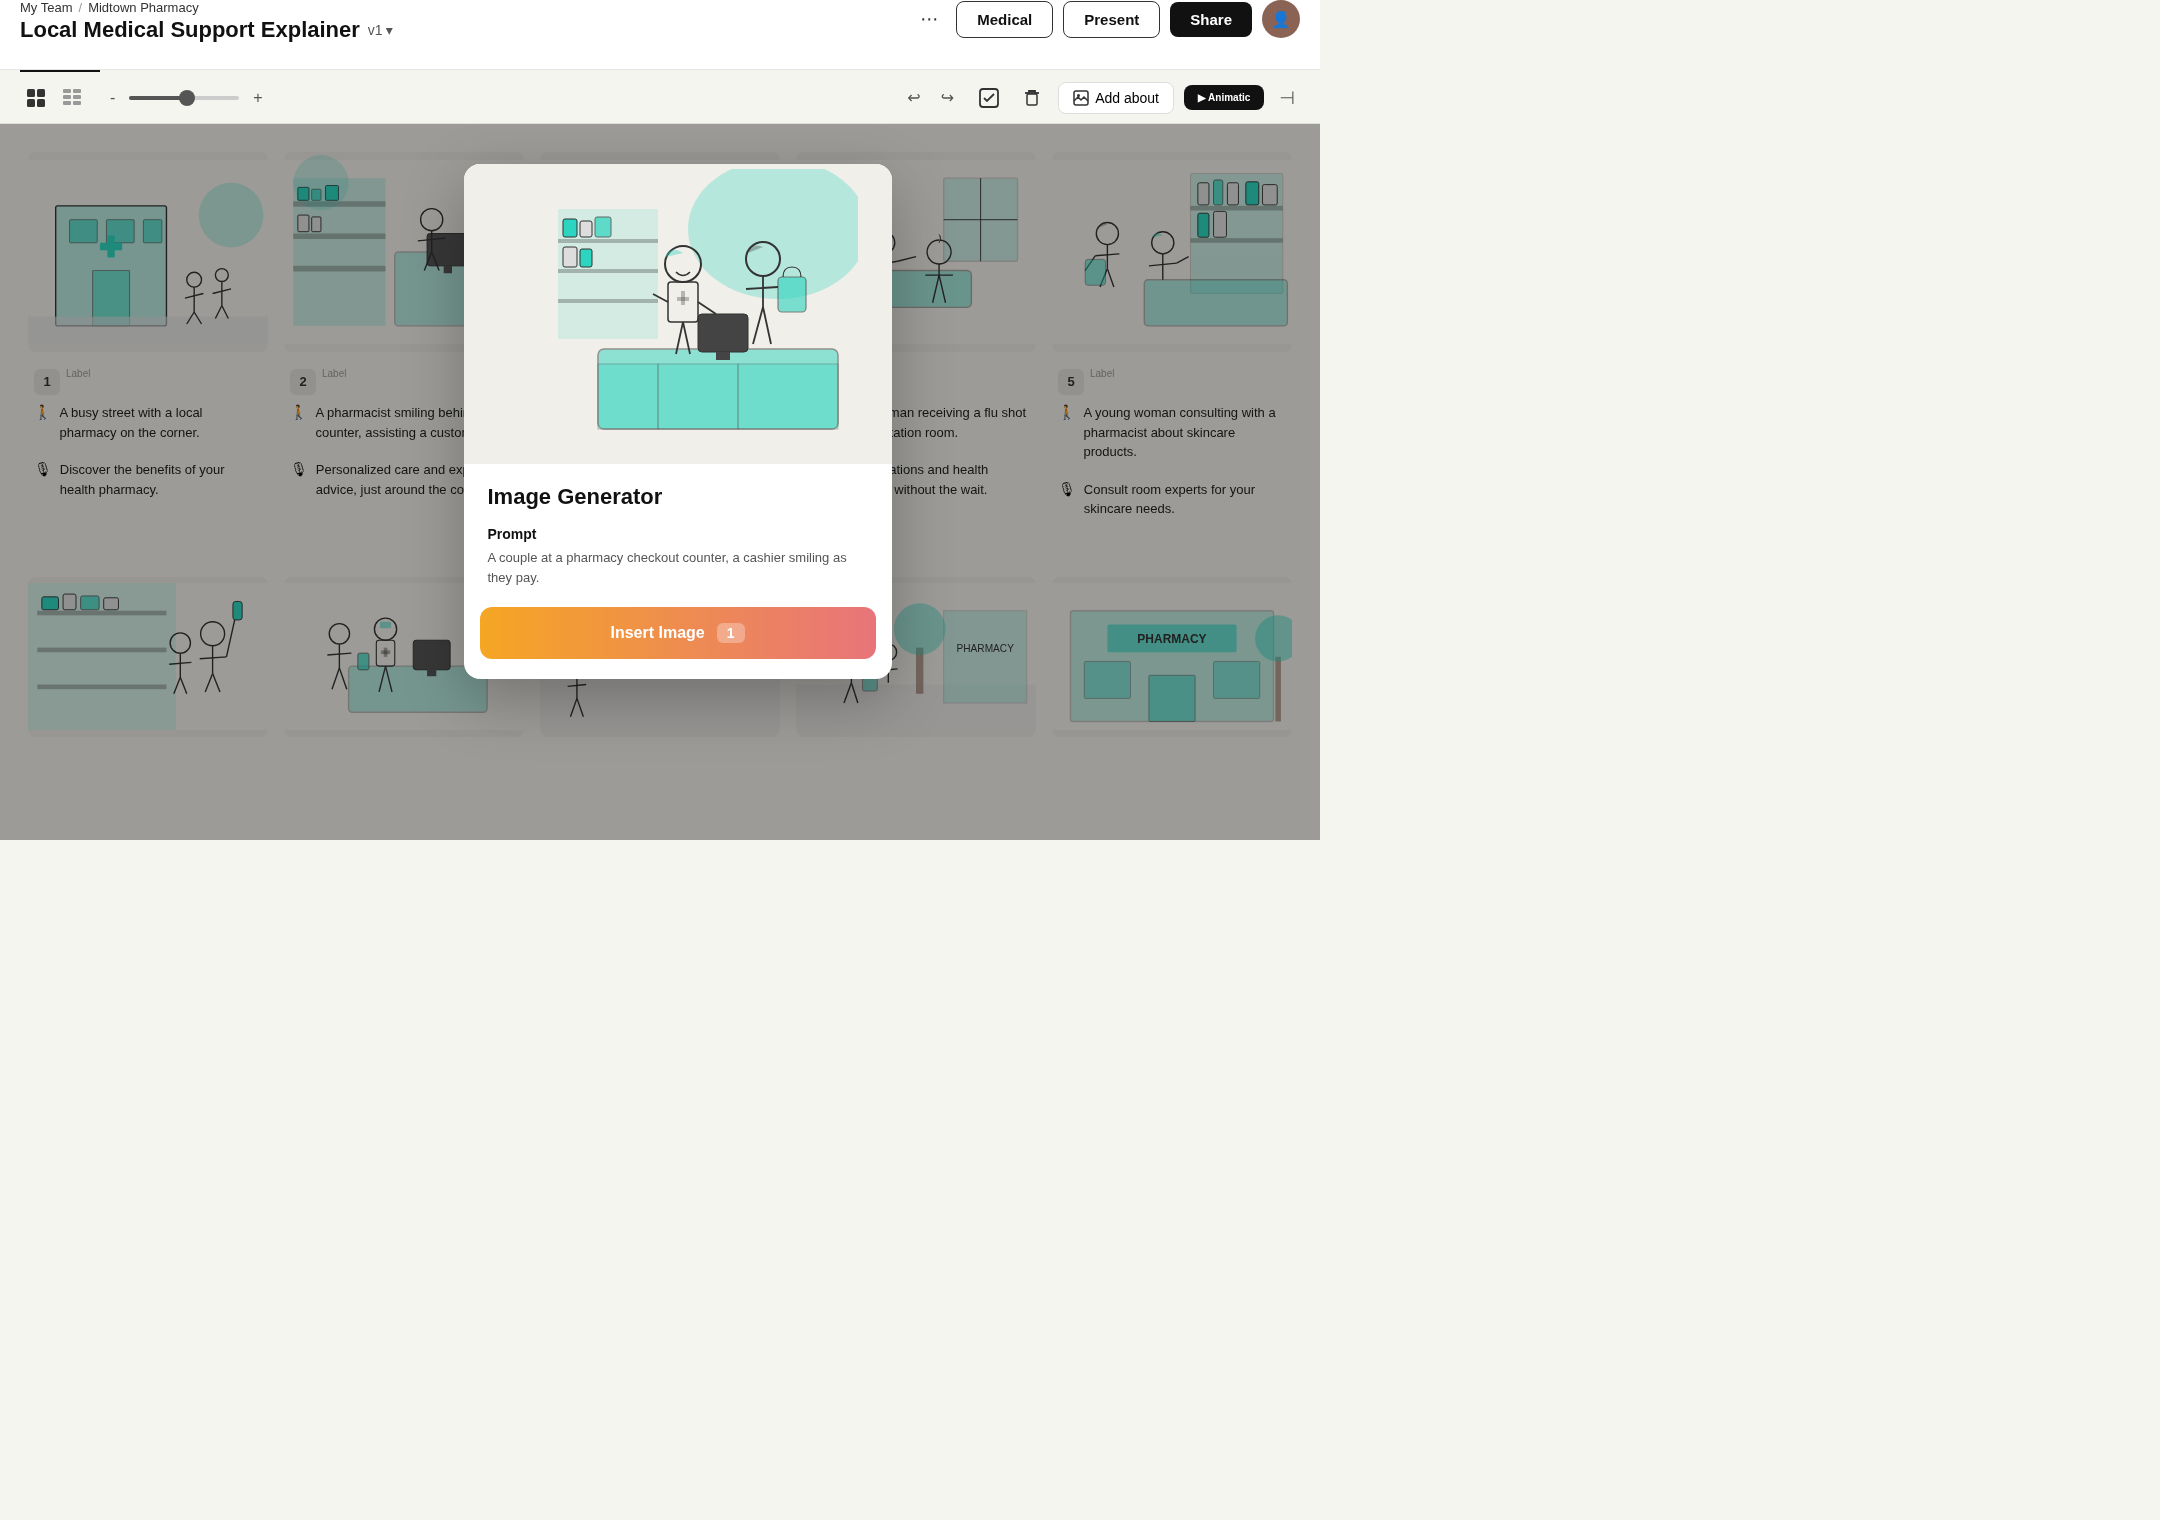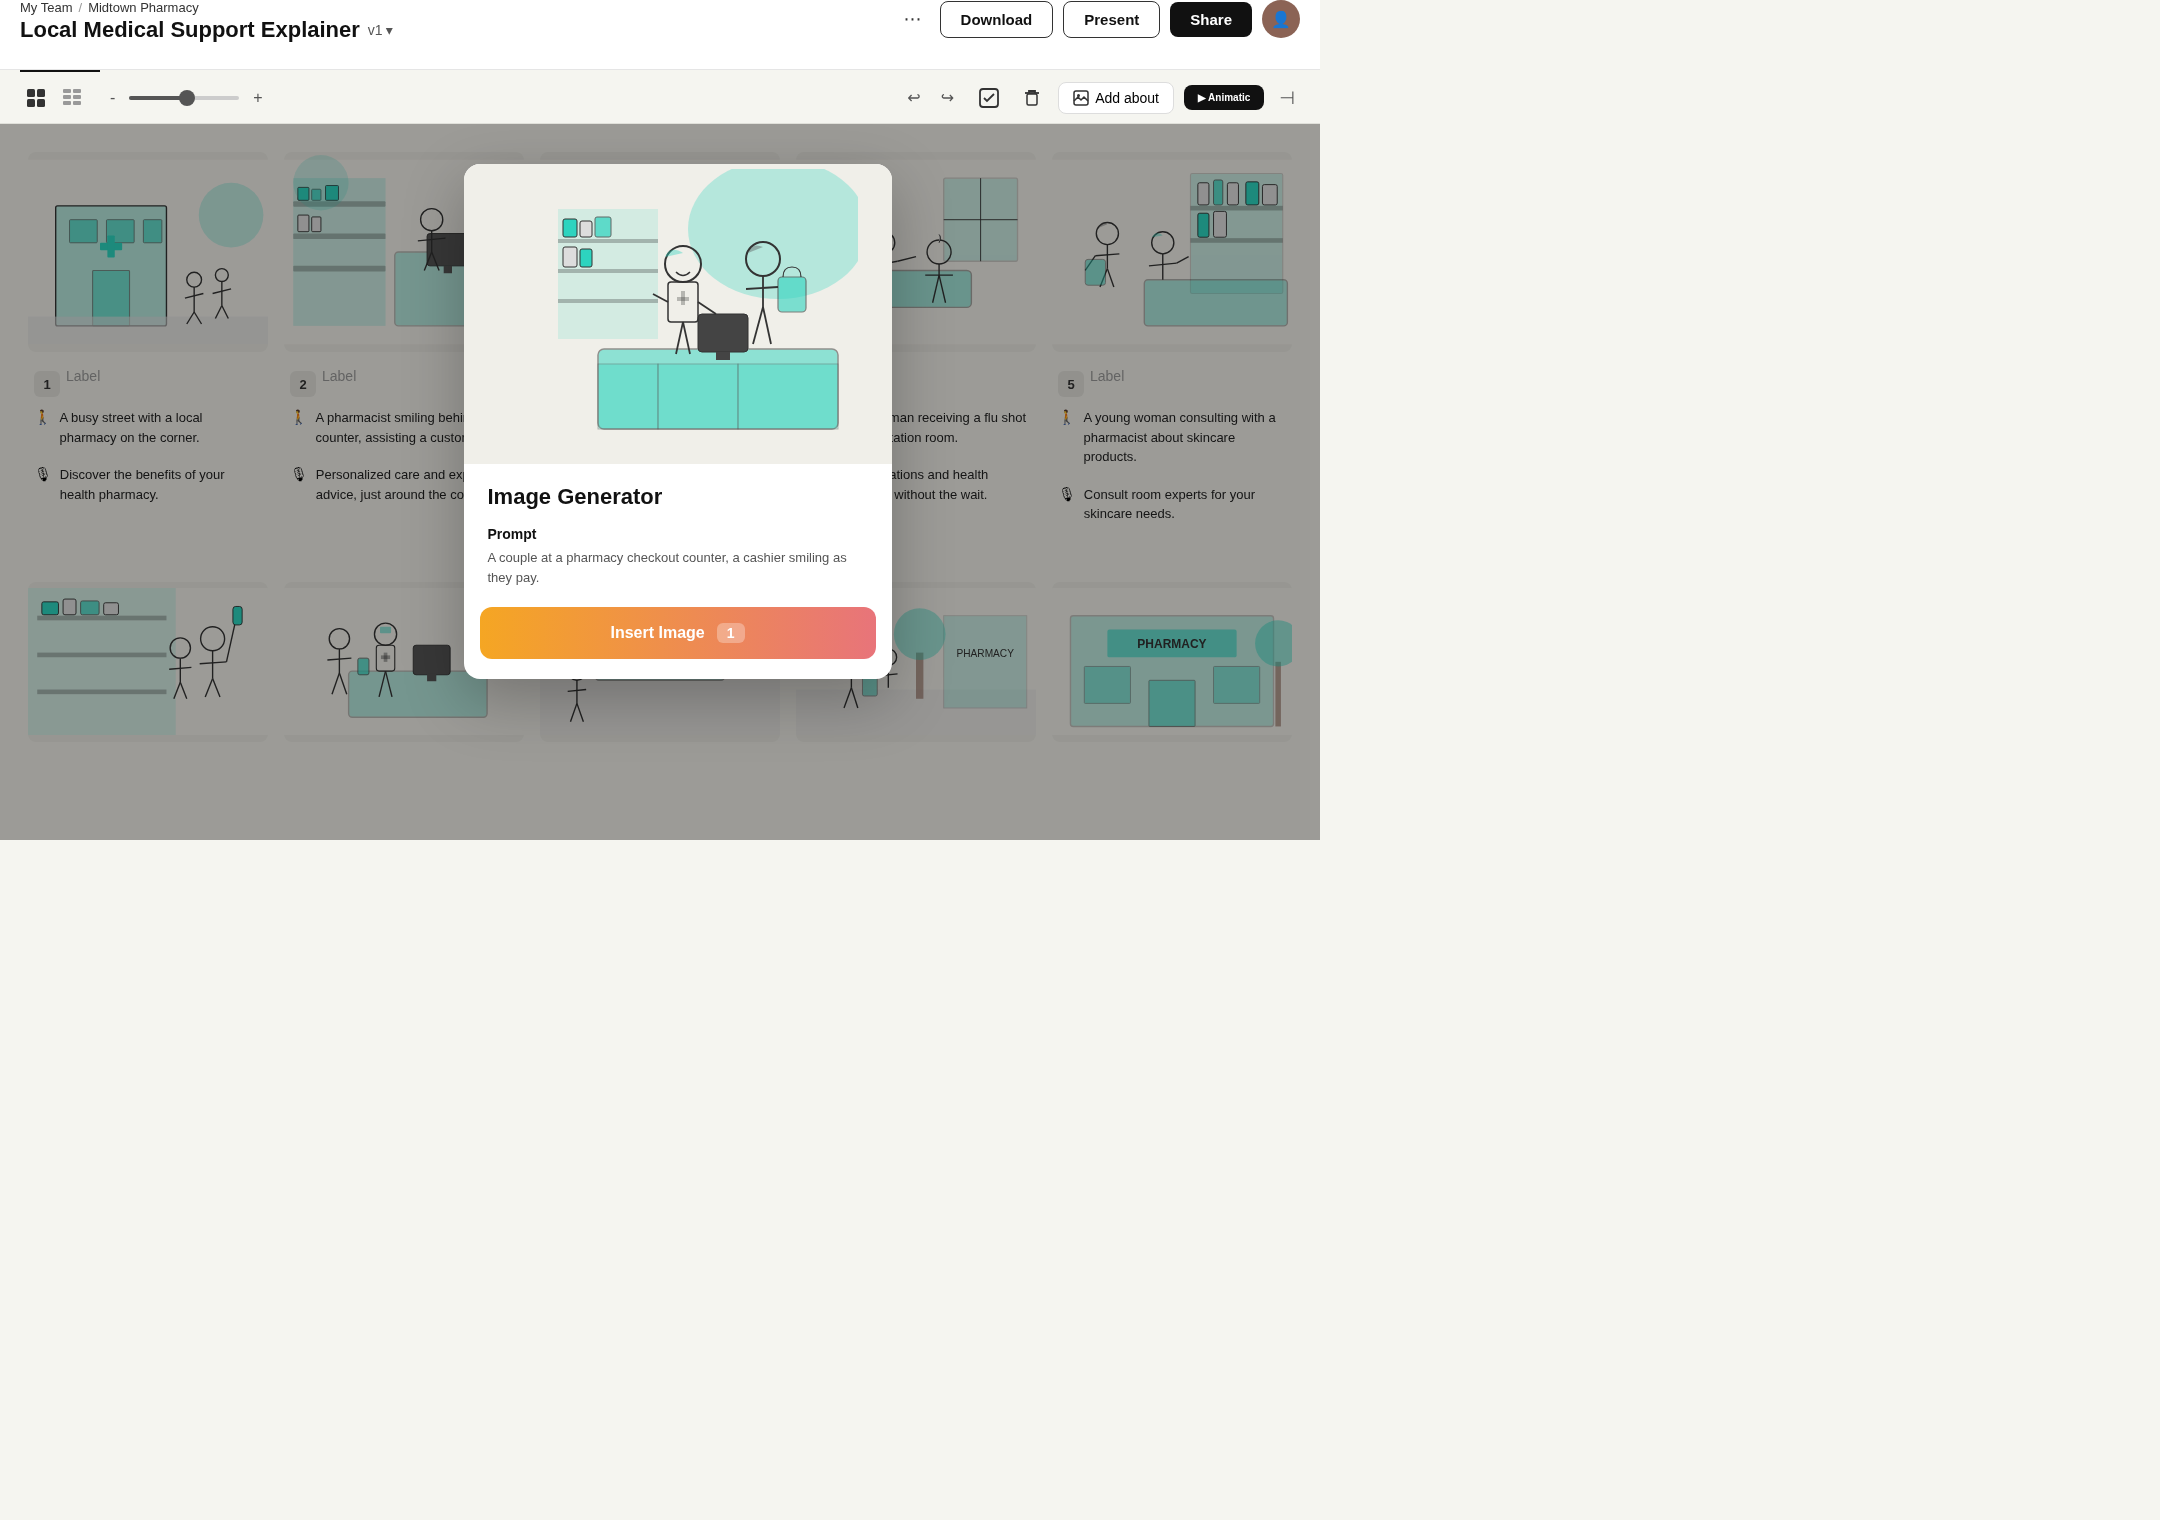--- a/index.html
+++ b/index.html
@@ -53,21 +53,21 @@
       grid-template-columns: repeat(5, 1fr);
       gap: 0;
       padding: 20px;
       position: relative;
     }
     .card { background: #f0efe9; display: flex; flex-direction: column; }
     .card-image { background: #e8e7e0; border-radius: 8px; margin: 8px; overflow: hidden; height: 200px; display: flex; align-items: center; justify-content: center; }
     .card-image svg { width: 100%; height: 100%; }
     .card-info { padding: 8px 14px 12px; }
     .card-number { display: inline-flex; align-items: center; justify-content: center; width: 26px; height: 26px; background: #e0dfd9; border-radius: 6px; font-size: 13px; font-weight: 600; color: #333; margin-bottom: 8px; }
-    .card-label { font-size: 14px; color: #999; margin-bottom: 24px; display: flex; align-items: center; gap: 6px; }
+    .card-label { font-size: 10px; color: #999; margin-bottom: 24px; display: flex; align-items: center; gap: 6px; }
     .card-desc { font-size: 13px; color: #222; line-height: 1.5; margin-bottom: 10px; }
     .card-desc-item { display: flex; gap: 8px; align-items: flex-start; margin-bottom: 8px; }
     .card-desc-icon { font-size: 14px; margin-top: 1px; flex-shrink: 0; }
     .card-row { display: flex; gap: 6px; align-items: center; }
 
     
     .bottom-row { display: grid; grid-template-columns: repeat(5, 1fr); gap: 0; padding: 0 20px 20px; }
     .bottom-card { background: #f0efe9; }
     .bottom-card-image { background: #e8e7e0; border-radius: 8px; margin: 8px; overflow: hidden; height: 160px; display: flex; align-items: center; justify-content: center; }
 
@@ -112,21 +112,21 @@
     <div class="project-title">
       <span>Local Medical Support Explainer</span>
       <span class="version-badge">
         <span>v1</span>
         <span>▾</span>
       </span>
     </div>
   </div>
   <div class="header-right">
     <button class="btn-icon">⋯</button>
-    <button class="btn-outline">Download</button>
+    <button class="btn-outline">Medical</button>
     <button class="btn-outline">Present</button>
     <button class="btn-dark">Share</button>
     <div class="avatar">👤</div>
   </div>
 </div>
 <div class="header-underline"></div>
 
 <div class="toolbar">
   <div class="toolbar-left">
     <div class="view-btns">

